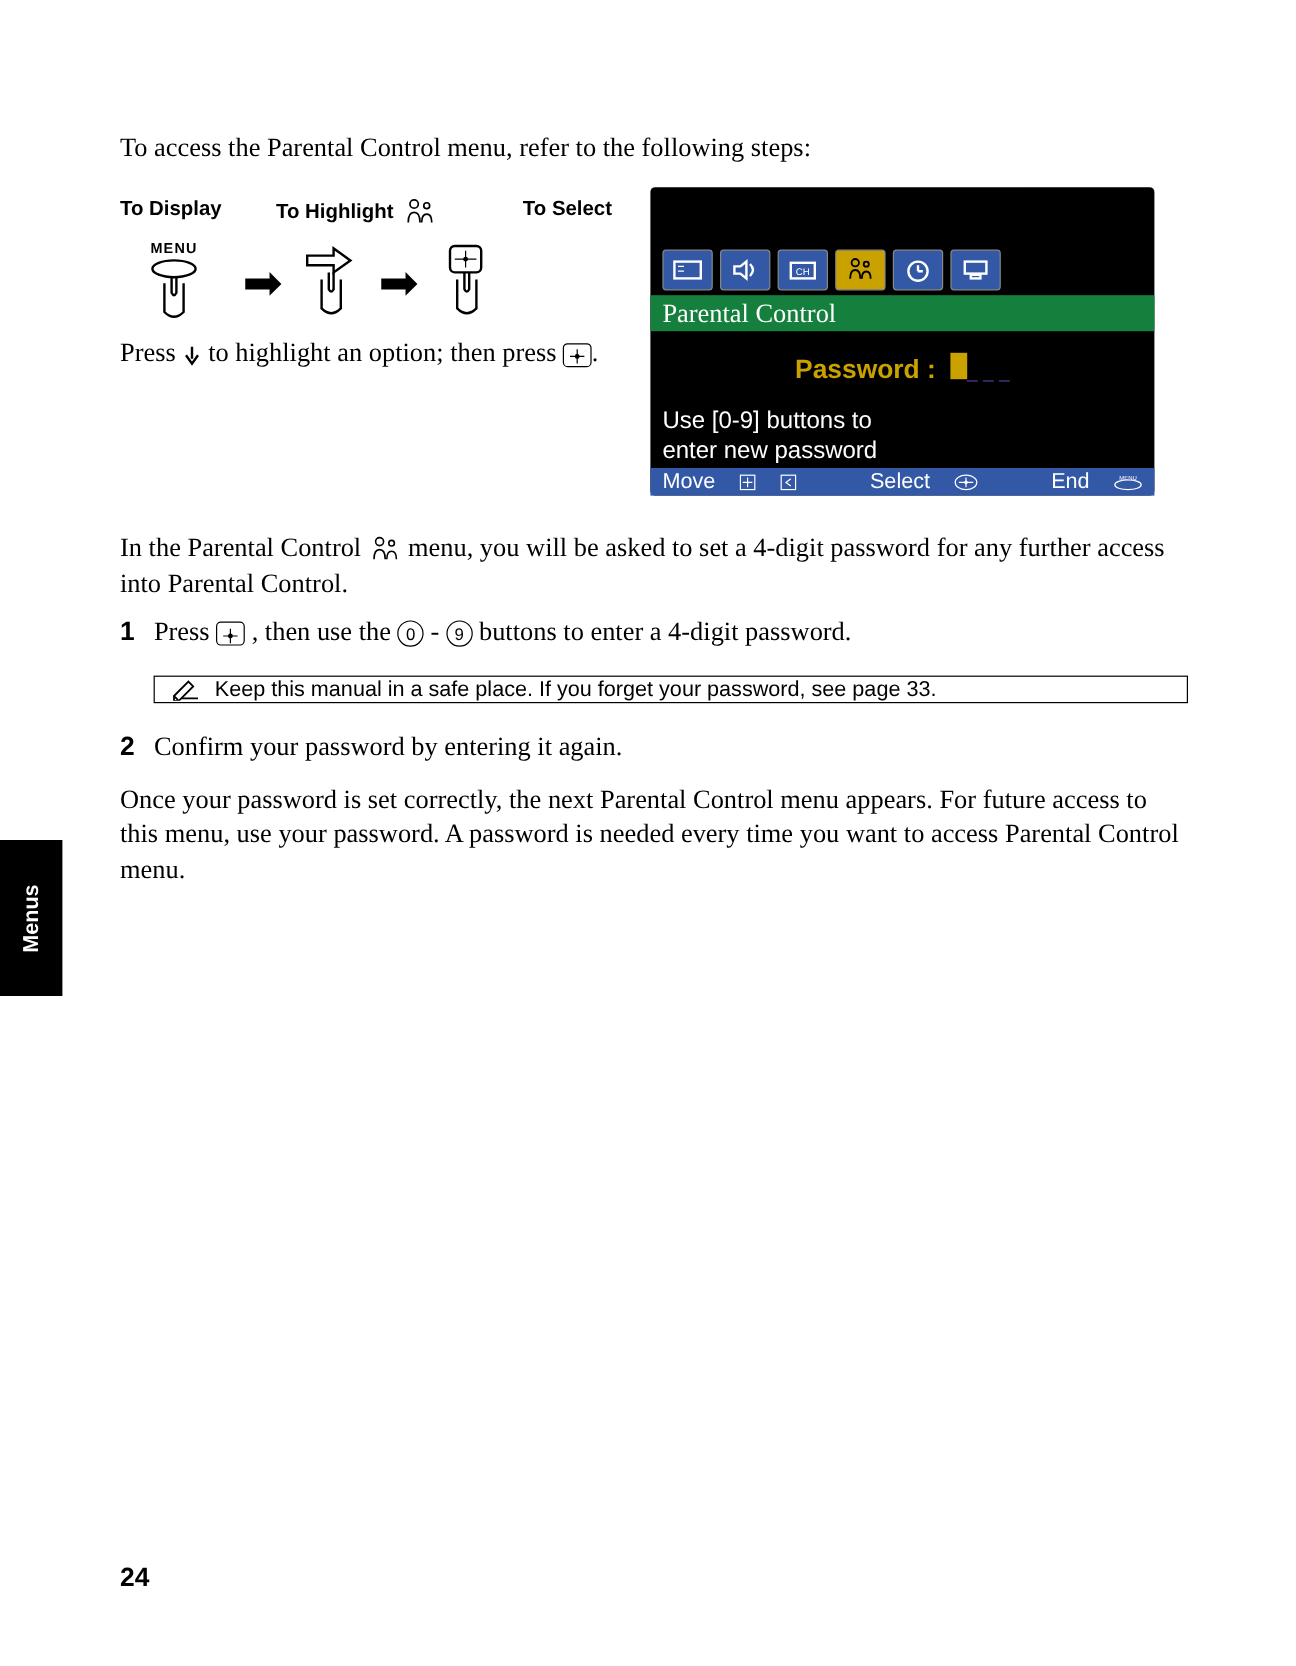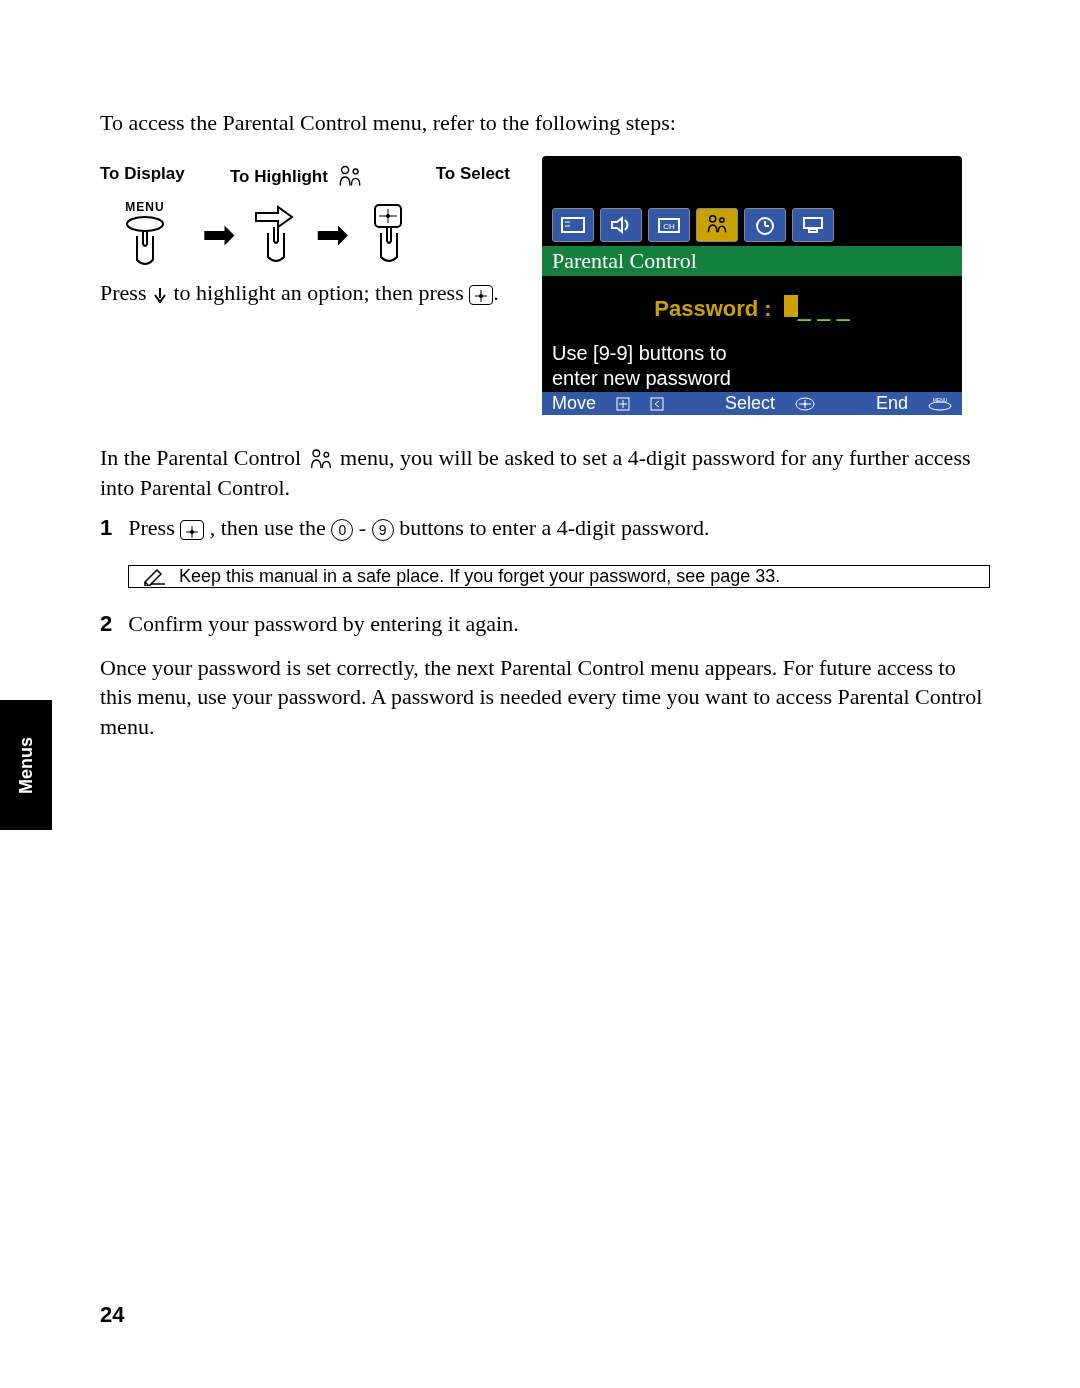--- a/index.html
+++ b/index.html
@@ -70,21 +70,21 @@
     display:flex;align-items:center;justify-content:center;margin-top:44px;
   }
   .tv-icons .ico.active { background: #c9a200; }
   .tv-title { background: #15803d; font-size: 22px; padding: 2px 10px; font-family: Liberation Serif, serif; }
   .tv-body { padding: 12px 0 0; }
   .tv-pwd {
     color: #c9a200; font-size: 22px; font-weight: bold;
     display:flex;align-items:center;justify-content:center; gap:12px; padding: 6px 0 18px;
   }
   .tv-pwd .cursor { display:inline-block; width:14px; height:22px; background:#c9a200; }
-  .tv-pwd .undersc { color:#84cc16; font-size:26px;font-family:Liberation Serif, serif; }
+  .tv-pwd .undersc { color:#8b5cf6; font-size:16px; }
   .tv-msg { font-size: 20px; padding: 0 10px 2px; }
   .tv-foot {
     background: #3258a6;
     display:flex; justify-content: space-between;
     font-size:18px; padding: 1px 10px;
   }
   .tv-foot span { display:flex; align-items:center; gap:20px; }
 
   .body-para { font-size: 22px; margin-top: 28px; line-height:1.35; }
   .body-para svg { vertical-align: middle; }
@@ -245,21 +245,21 @@
                 <rect x="9" y="14" width="8" height="3" fill="none" stroke="#fff" stroke-width="2"></rect>
               </svg>
           </div>
         </div>
         <div class="tv-title">Parental Control</div>
         <div class="tv-body">
           <div class="tv-pwd">
             <span>Password :</span>
             <span><span class="cursor"></span><span class="undersc">_ _ _</span></span>
           </div>
-          <div class="tv-msg">Use [9-9] buttons to</div>
+          <div class="tv-msg">Use [0-9] buttons to</div>
           <div class="tv-msg">enter new password</div>
         </div>
         <div class="tv-foot">
           <span>
             <span>Move</span>
             <svg width="14" height="14" viewBox="0 0 14 14">
                 <rect x="1" y="1" width="12" height="12" fill="none" stroke="#fff"></rect>
                 <path d="M7 3 L7 11 M3 7 L11 7" stroke="#fff"></path>
               </svg>
             <svg width="14" height="14" viewBox="0 0 14 14">

